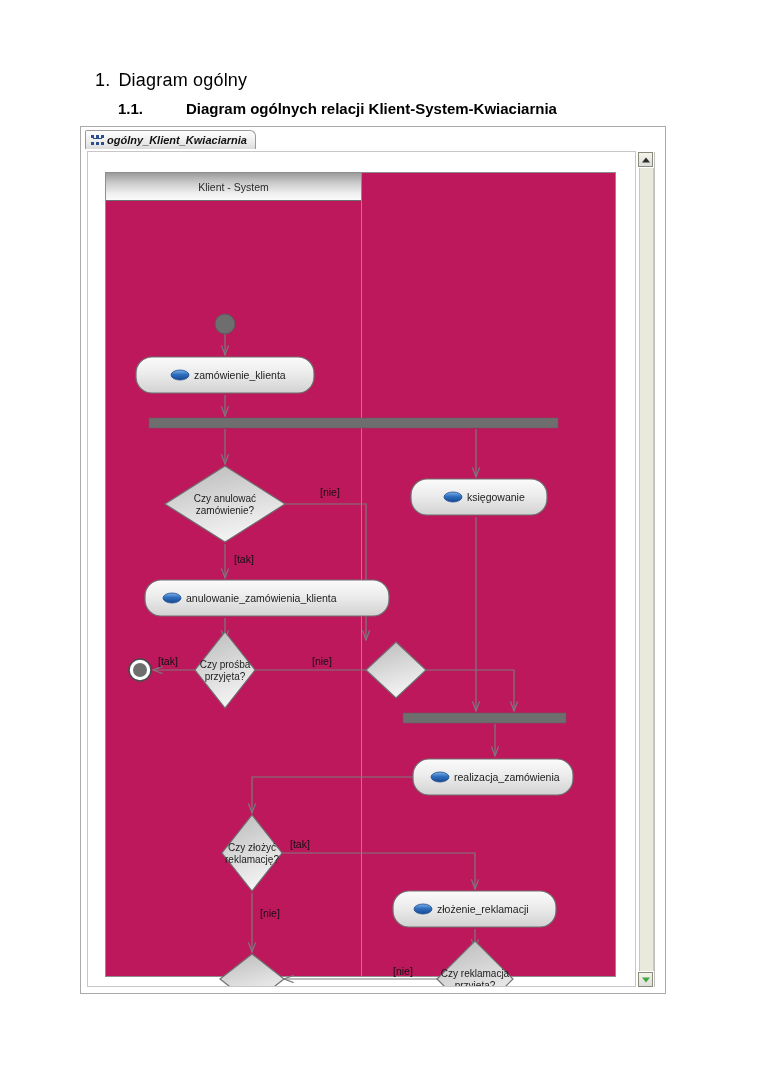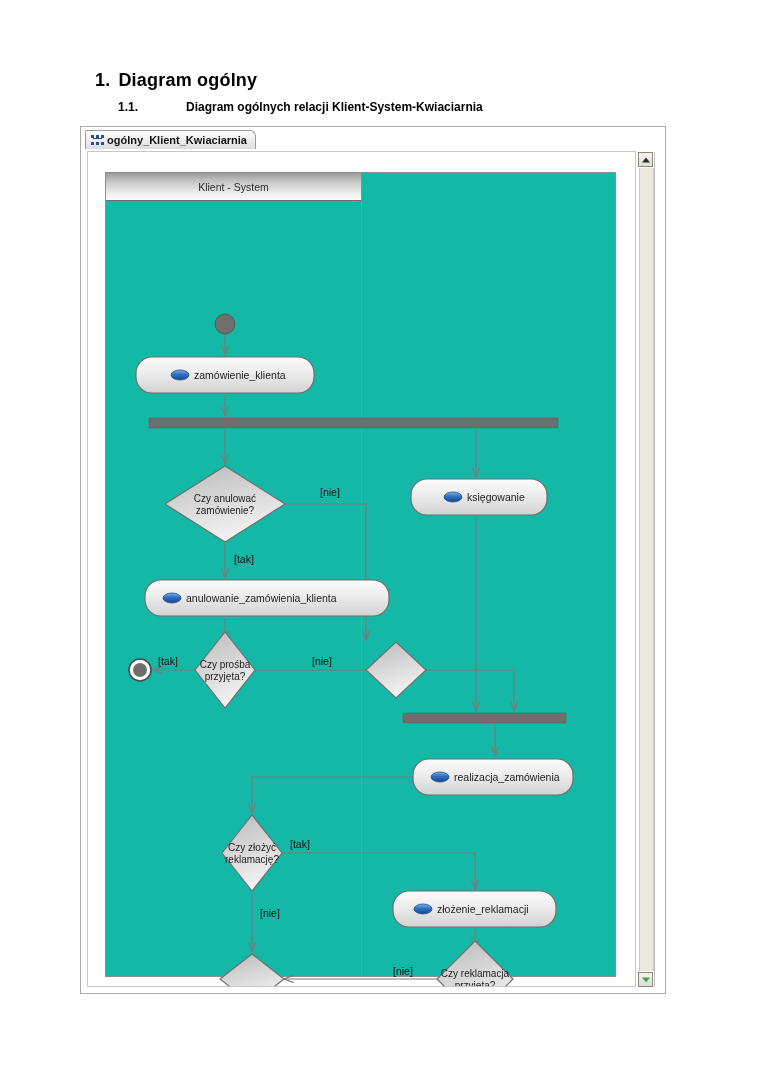--- a/index.html
+++ b/index.html
@@ -15,31 +15,31 @@
     background: #ffffff;
     overflow: hidden;
   }
 
   
   .heading1 {
     position: absolute;
     left: 95px;
     top: 70px;
     font-size: 18px;
-    font-weight: bold;
+    font-weight: normal;
     color: #000;
     letter-spacing: 0.2px;
     white-space: nowrap;
   }
   .heading1 .num { margin-right: 8px; }
   .heading2 {
     position: absolute;
     left: 118px;
     top: 100px;
-    font-size: 12px;
+    font-size: 15px;
     font-weight: bold;
     color: #000;
     white-space: nowrap;
   }
   .heading2 .num {
     display: inline-block;
     width: 68px;
   }
 
   
@@ -66,20 +66,21 @@
     gap: 3px;
     background: linear-gradient(to bottom, #fdfdfd 0%, #ececec 60%, #dcdcdc 100%);
     border: 1px solid #9a9a9a;
     border-bottom: none;
     border-radius: 2px 6px 0 0;
     font-size: 11px;
     font-weight: bold;
     color: #111;
     white-space: nowrap;
     box-sizing: border-box;
+    font-style: italic;
   }
   .tab-icon {
     width: 13px; height: 12px;
     position: relative;
     flex: 0 0 auto;
   }
   .tab-icon .blk {
     position: absolute;
     width: 3px; height: 3px;
     background: #2b4f8e;
@@ -148,21 +149,21 @@
 
   
   .lanes {
     position: absolute;
     left: 17px;
     top: 20px;
     width: 511px;
     height: 805px;
     border: 1px solid #8e8e8e;
     box-sizing: border-box;
-    background: #14b8a6;
+    background: #be185d;
   }
   .lane-head {
     position: absolute;
     top: 0;
     height: 28px;
     background: linear-gradient(to bottom, #9b9b9b 0%, #c9c9c9 35%, #eeeeee 75%, #fbfbfb 100%);
     border-bottom: 1px solid #6e6e6e;
     display: flex;
     align-items: center;
     justify-content: center;

